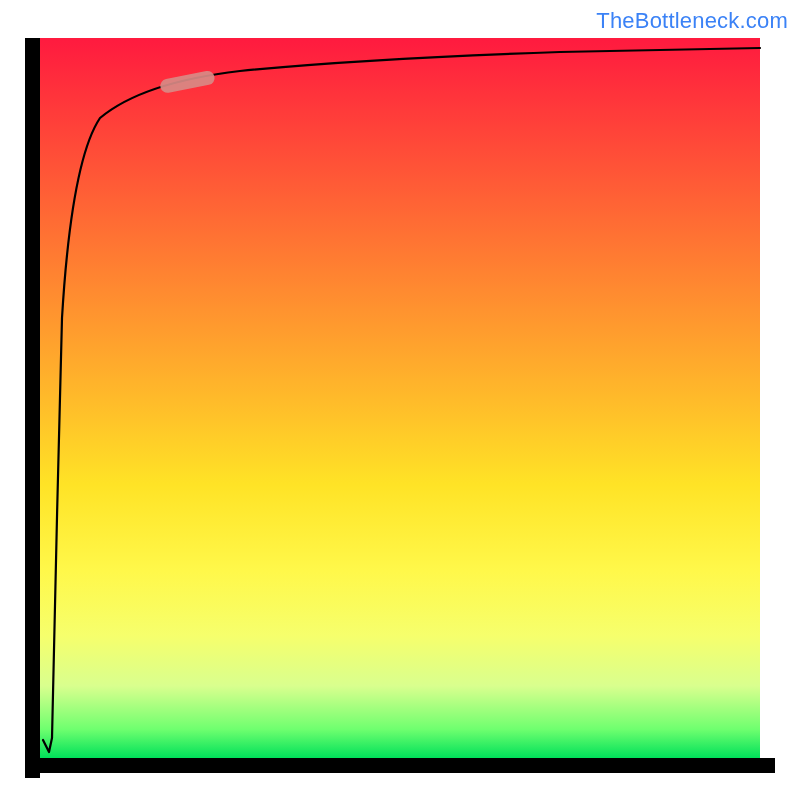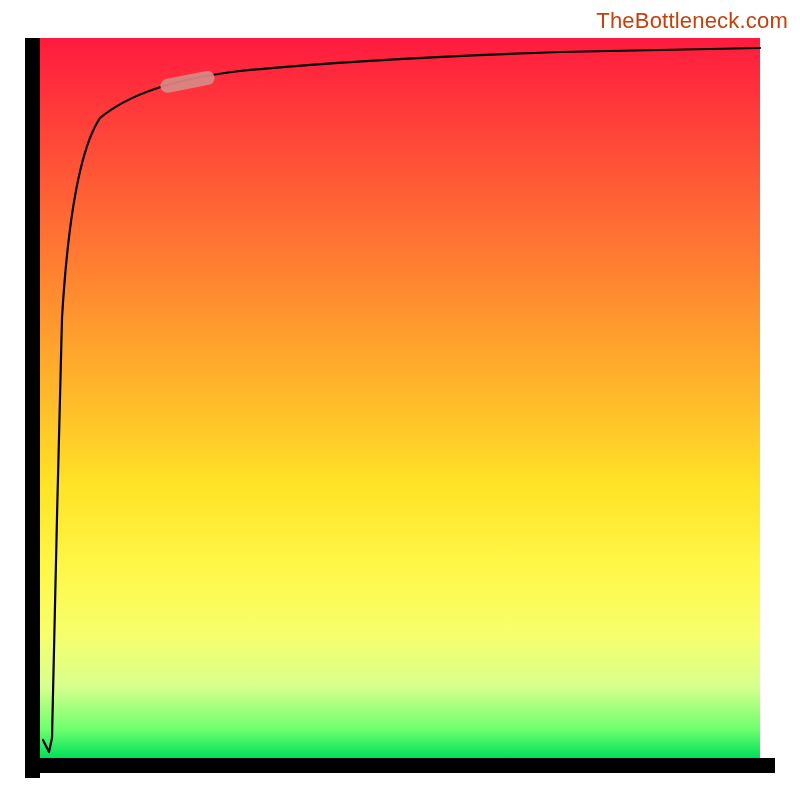--- a/index.html
+++ b/index.html
@@ -16,21 +16,21 @@
     width: 800px;
     height: 800px;
     background: #ffffff;
   }
   .watermark {
     position: absolute;
     top: 8px;
     right: 12px;
     font-size: 22px;
     font-weight: 500;
-    color: #c2410c;
+    color: #3b82f6;
     letter-spacing: 0.2px;
     z-index: 10;
   }
   .plot-area {
     position: absolute;
     left: 40px;
     top: 38px;
     width: 720px;
     height: 720px;
     

